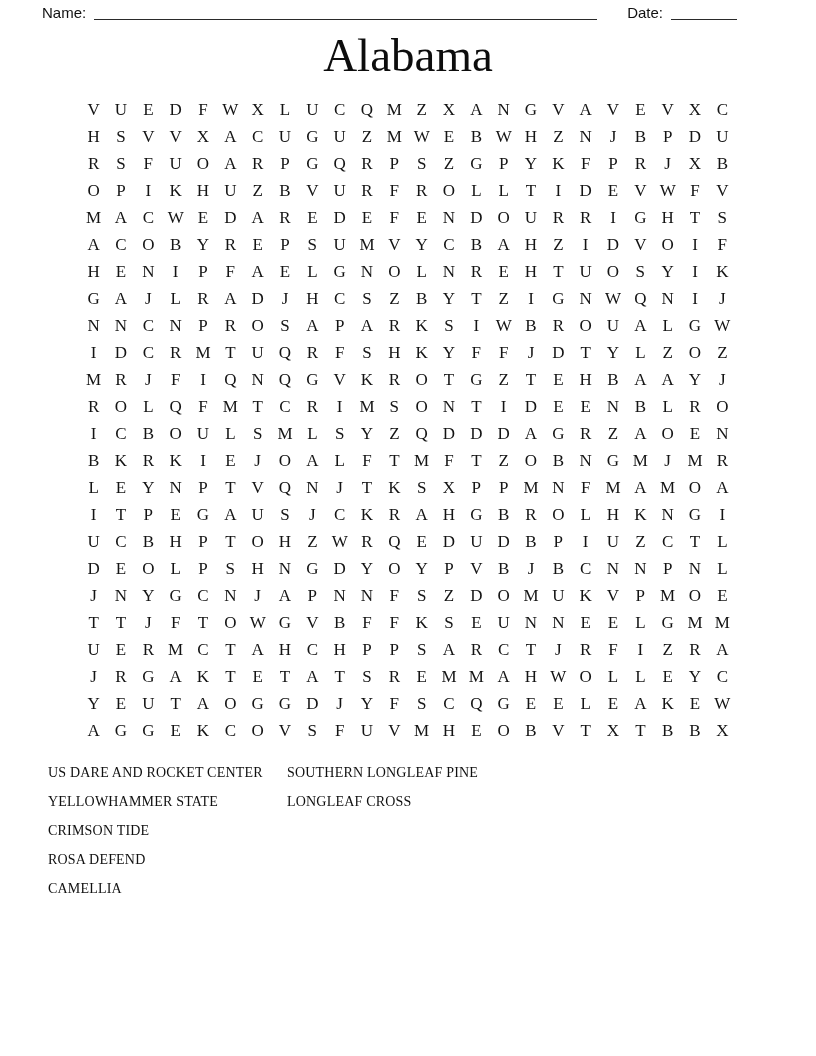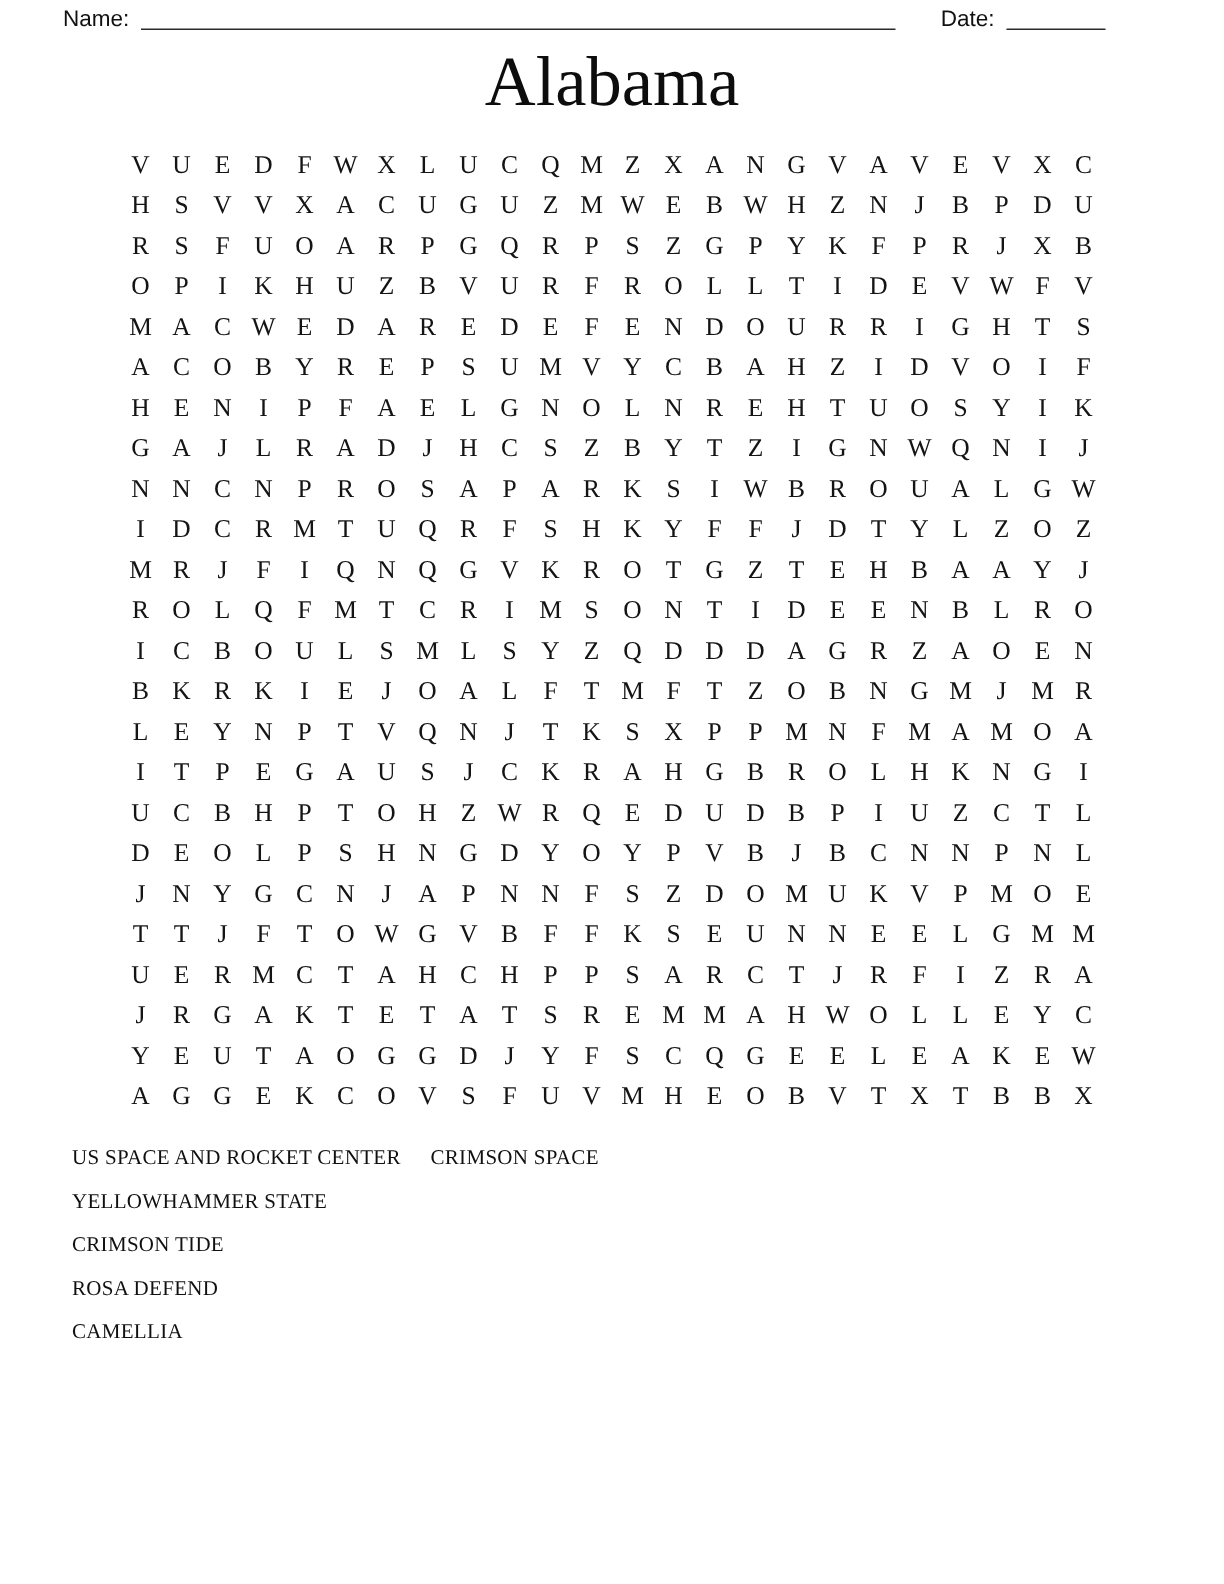--- a/index.html
+++ b/index.html
@@ -721,24 +721,25 @@
         <span class="grid-cell">X</span>
         <span class="grid-cell">T</span>
         <span class="grid-cell">B</span>
         <span class="grid-cell">B</span>
         <span class="grid-cell">X</span>
       </div>
     </div>
 
   <div class="word-list">
     <div>
-        <div class="word-item">US SPACE AND ROCKET CENTER</div>
+        <div class="word-item">US DARE AND ROCKET CENTER</div>
         <div class="word-item">YELLOWHAMMER STATE</div>
         <div class="word-item">CRIMSON TIDE</div>
         <div class="word-item">ROSA DEFEND</div>
         <div class="word-item">CAMELLIA</div>
       </div>
     <div>
-        <div class="word-item">CRIMSON SPACE</div>
+        <div class="word-item">SOUTHERN LONGLEAF PINE</div>
+        <div class="word-item">LONGLEAF CROSS</div>
       </div>
   </div>
 
 </div>
 
 </body></html>

